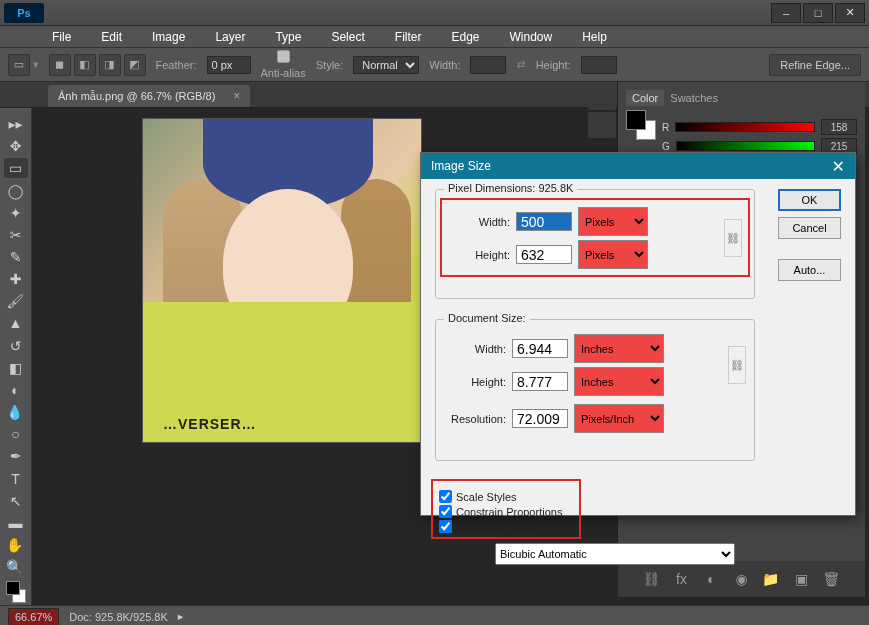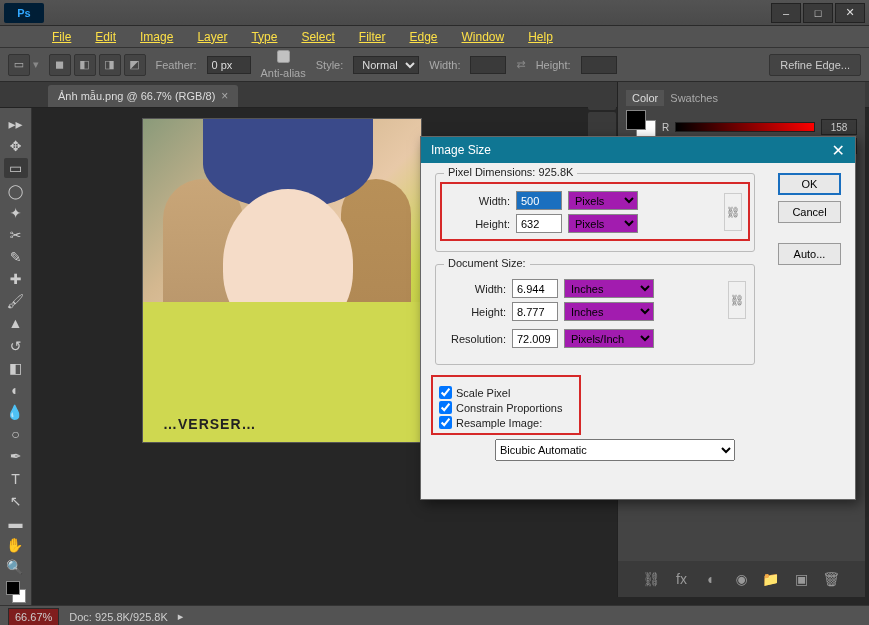--- a/index.html
+++ b/index.html
@@ -3,32 +3,32 @@
 <meta charset="utf-8">
 <style>
 * { margin: 0; padding: 0; box-sizing: border-box; font-family: "Segoe UI", Tahoma, sans-serif; }
 body { background: #535353; width: 869px; height: 625px; overflow: hidden; position: relative; }
 
 .titlebar { height: 26px; background: linear-gradient(#535353,#4a4a4a); display: flex; align-items: center; padding: 0 4px; border-bottom: 1px solid #2a2a2a; }
 .ps-logo { width: 40px; height: 20px; background: #001e36; color: #31a8ff; font-weight: bold; font-size: 11px; display: flex; align-items: center; justify-content: center; border-radius: 2px; margin-right: 6px; text-align: right; }
 .win-controls { margin-left: auto; display: flex; gap: 0; }
 .win-btn { width: 30px; height: 20px; background: #3a3a3a; color: #ddd; display: flex; align-items: center; justify-content: center; font-size: 11px; border: 1px solid #222; margin-left: 2px; cursor: pointer; }
 
-.menubar { height: 22px; background: #535353; display: flex; align-items: center; padding-left: 44px; color: #fde047; font-size: 12px; gap: 8px; border-bottom: 1px solid #333; text-decoration: underline; }
+.menubar { height: 22px; background: #535353; display: flex; align-items: center; padding-left: 44px; color: #ffffff; font-size: 12px; gap: 14px; border-bottom: 1px solid #333; }
 .menubar span { padding: 2px 8px; cursor: pointer; }
 
 .optbar { height: 34px; background: #535353; display: flex; align-items: center; padding: 0 8px; gap: 10px; color: #aaa; font-size: 11px; border-bottom: 1px solid #2a2a2a; }
 .opt-icon-group { display: flex; gap: 3px; align-items: center; }
 .opt-icon { width: 22px; height: 22px; background: #444; border: 1px solid #333; border-radius: 2px; display:flex; align-items:center; justify-content:center; }
 .opt-input { width: 44px; height: 18px; background: #3a3a3a; border: 1px solid #2a2a2a; color: #ddd; font-size: 11px; padding: 0 4px; }
 .opt-select { height: 18px; background: #3a3a3a; border: 1px solid #2a2a2a; color: #ddd; font-size: 11px; padding: 0 4px; }
 .opt-btn { height: 22px; background: #444; border: 1px solid #333; color: #ccc; font-size: 11px; padding: 0 10px; margin-left: auto; border-radius: 2px; }
 
 .tabbar { height: 26px; background: #3a3a3a; display: flex; align-items: flex-end; padding-left: 48px; border-bottom: 1px solid #222; }
-.doc-tab { background: #535353; color: #ddd; font-size: 11px; padding: 4px 10px; display: flex; align-items: center; gap: 6px; border-radius: 3px 3px 0 0; }
+.doc-tab { background: #535353; color: #ddd; font-size: 11px; padding: 4px 10px; display: flex; align-items: center; gap: 18px; border-radius: 3px 3px 0 0; }
 .tab-close { color: #aaa; font-size: 12px; cursor: pointer; }
 
 .main { display: flex; height: 497px; }
 .toolbar { width: 32px; background: #535353; display: flex; flex-direction: column; align-items: center; padding-top: 6px; gap: 2px; border-right: 1px solid #333; }
 .tool { width: 24px; height: 22px; color: #ccc; display: flex; align-items: center; justify-content: center; font-size: 14px; cursor: pointer; border-radius: 2px; }
 .tool.active { background: #3a3a3a; }
 .tool-fgbg { width: 24px; height: 28px; position: relative; }
 .fgbg-fg { position: absolute; top: 2px; left: 2px; width: 14px; height: 14px; background: #000; border: 1px solid #888; }
 .fgbg-bg { position: absolute; bottom: 2px; right: 2px; width: 14px; height: 14px; background: #fff; border: 1px solid #888; }
 
@@ -59,35 +59,35 @@
 .slider { flex: 1; height: 10px; border: 1px solid #222; }
 .slider.r { background: linear-gradient(to right, #000, #f00); }
 .slider.g { background: linear-gradient(to right, #000, #0f0); }
 .color-val { width: 36px; height: 16px; background: #3a3a3a; border: 1px solid #222; color: #ccc; font-size: 10px; text-align: center; }
 .swatch-pair { width: 30px; height: 30px; position: relative; margin-right: 6px; }
 .sw-fg { position: absolute; top: 0; left: 0; width: 20px; height: 20px; background: #000; border: 1px solid #888; }
 .sw-bg { position: absolute; bottom: 0; right: 0; width: 20px; height: 20px; background: #fff; border: 1px solid #888; }
 .bottom-panel { position: absolute; bottom: 0; left: 0; right: 0; height: 36px; background: #3a3a3a; display: flex; align-items: center; justify-content: center; gap: 8px; }
 .bp-icon { width: 22px; height: 22px; color: #999; display: flex; align-items: center; justify-content: center; font-size: 14px; }
 
-.dialog { position: absolute; left: 420px; top: 136px; width: 436px; height: 364px; background: #f0f0f0; border: 1px solid #666; box-shadow: 4px 4px 12px rgba(0,0,0,0.5); z-index: 100; }
+.dialog { position: absolute; left: 420px; top: 152px; width: 436px; height: 364px; background: #f0f0f0; border: 1px solid #666; box-shadow: 4px 4px 12px rgba(0,0,0,0.5); z-index: 100; }
 .dlg-title { height: 26px; background: #0f7693; color: #fff; display: flex; align-items: center; padding: 0 10px; font-size: 12px; }
 .dlg-close { margin-left: auto; cursor: pointer; font-size: 16px; }
 .dlg-body { padding: 10px 14px; display: flex; gap: 10px; font-size: 11px; color: #222; }
 .dlg-main { flex: 1; }
 .dlg-buttons { width: 76px; display: flex; flex-direction: column; gap: 6px; }
 .dlg-btn { height: 22px; background: #e8e8e8; border: 1px solid #999; font-size: 11px; cursor: pointer; margin-left: 13px; }
 .dlg-btn.primary { border: 2px solid #1a6fbf; }
-.fieldset { border: 1px solid #bbb; border-radius: 3px; padding: 10px 8px 12px; margin-bottom: 12px; position: relative; }
+.fieldset { border: 1px solid #bbb; border-radius: 3px; padding: 10px 8px 23px; margin-bottom: 20px; position: relative; }
 .fieldset-legend { position: absolute; top: -8px; left: 8px; background: #f0f0f0; padding: 0 4px; font-size: 11px; }
 .field-row { display: flex; align-items: center; gap: 6px; margin: 4px 0; }
 .field-label { width: 62px; text-align: right; }
-.field-input { width: 46px; height: 19px; border: 1px solid #888; font-size: 11px; padding: 0 4px; }
+.field-input { width: 56px; height: 19px; border: 1px solid #888; font-size: 14px; padding: 0 4px; }
 .field-input.selected { background: #1a6fbf; color: #fff; }
-.field-select { height: 19px; border: 1px solid #888; font-size: 11px; padding: 0 2px; background: #a21caf; }
+.field-select { height: 29px; border: 1px solid #888; font-size: 11px; padding: 0 2px; background: #ef4444; }
 .link-icon { width: 18px; height: 38px; display: flex; align-items: center; justify-content: center; color: #666; border: 1px solid #ccc; }
 .red-box { border: 2px solid #d62828; padding: 3px 6px 2px; margin: -2px -4px; }
 .checks { margin-top: 6px; }
 .check-row { display: flex; align-items: center; gap: 4px; margin: 2px 0; }
 .check-row input { width: 13px; height: 13px; }
 .resample-select { width: 240px; height: 22px; margin: 6px 0 0 60px; font-size: 11px; }
 </style>
 </head>
 <body>
 
@@ -287,21 +287,21 @@
           <span class="field-label">Resolution:</span>
           <input class="field-input" value="72.009" style="">
           <select class="field-select" style="width:90px"><option>Pixels/Inch</option></select>
         </div>
       </div>
 
       <div class="red-box" style="width:150px;">
       <div class="checks">
         <label class="check-row">
               <input type="checkbox" checked="" style="">
-              <span>Scale Pixel</span>
+              <span>Scale Styles</span>
             </label>
         <label class="check-row">
               <input type="checkbox" checked="" style="">
               <span>Constrain Proportions</span>
             </label>
         <label class="check-row">
               <input type="checkbox" checked="" style="">
               <span>Resample Image:</span>
             </label>
       </div>

